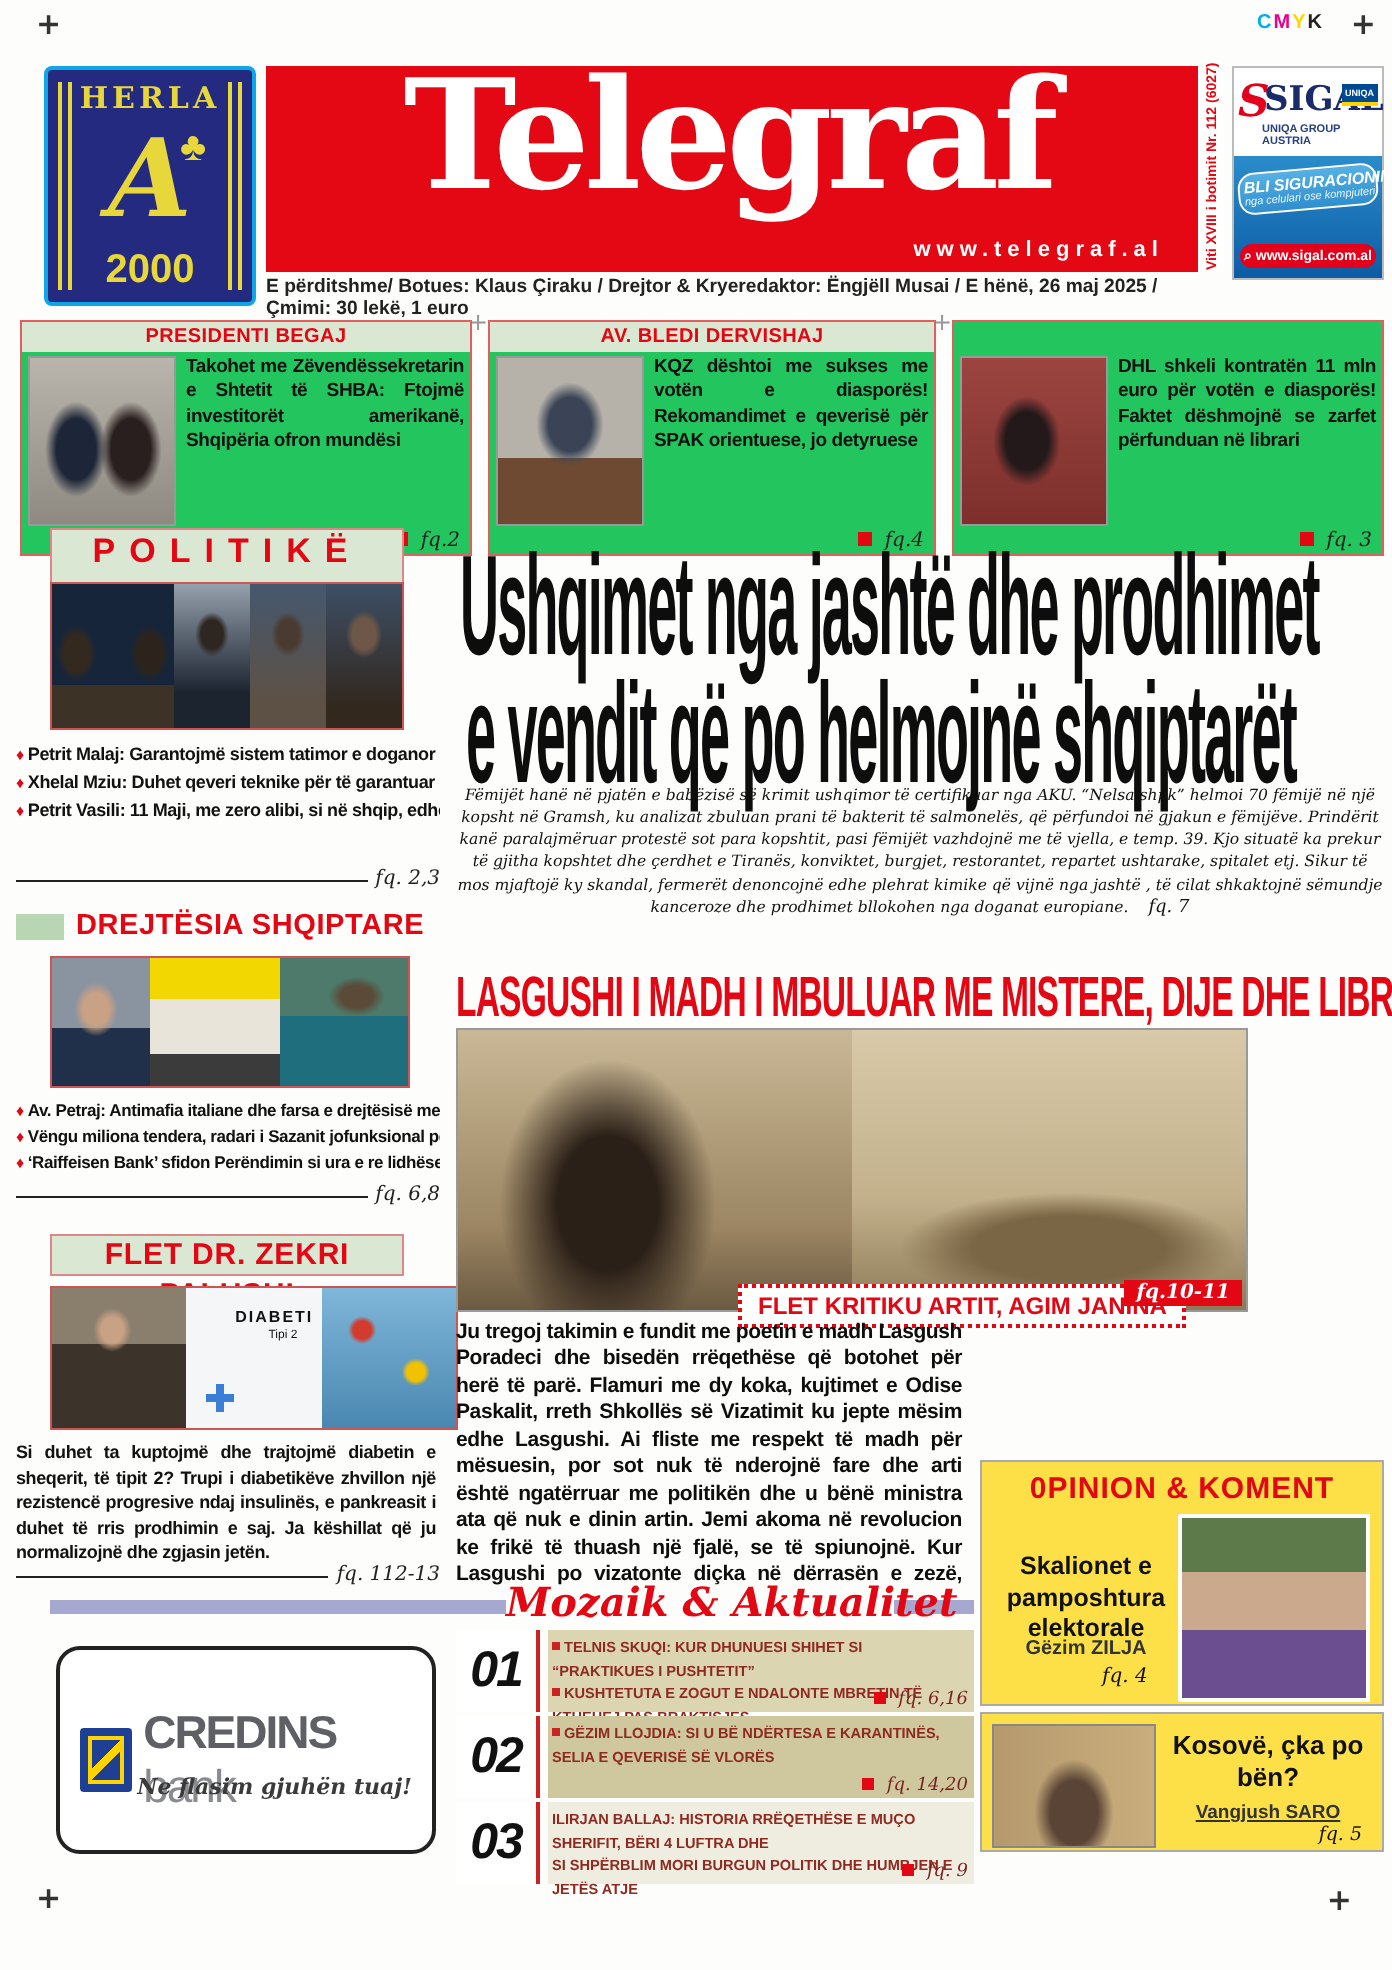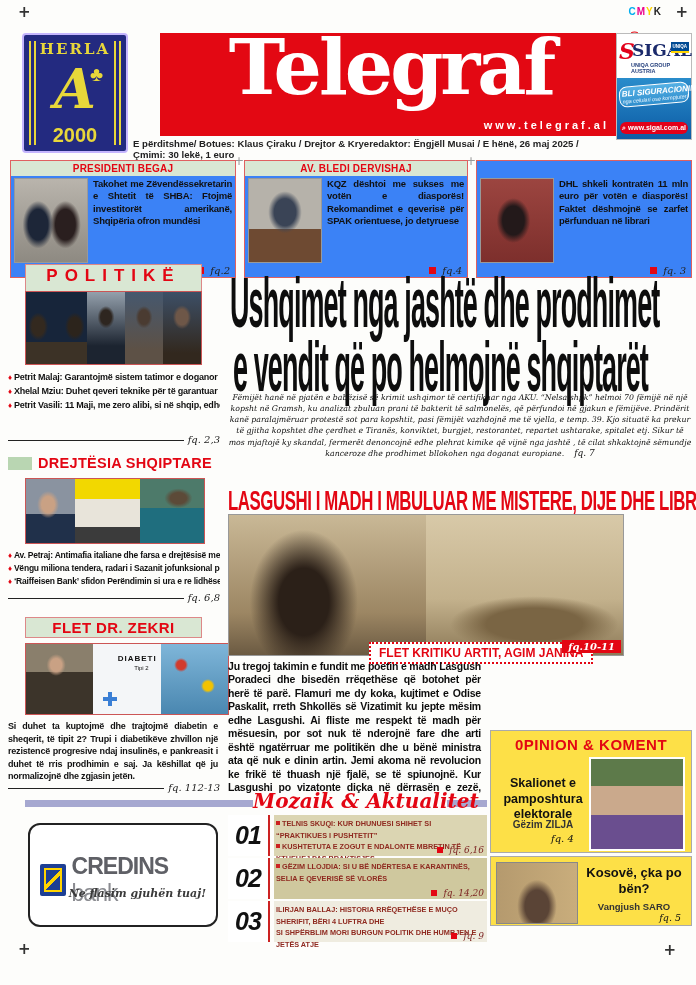--- a/index.html
+++ b/index.html
@@ -4,33 +4,33 @@
 <style>
   html,body{margin:0;padding:0;background:#e8e8e8;}
   #page{position:relative;width:696px;height:985px;background:#fdfdfb;overflow:hidden;
         font-family:"Liberation Sans",sans-serif;color:#111;}
   .abs{position:absolute;}
   .regmark{position:absolute;font:bold 15px "DejaVu Sans",sans-serif;color:#333;}
   .cmyk{position:absolute;font:bold 10px "Liberation Sans",sans-serif;letter-spacing:1px;}
   .cmyk .c{color:#00aeef}.cmyk .m{color:#ec008c}.cmyk .y{color:#ffd400}.cmyk .k{color:#222}
 
   
-  .herla{left:22px;top:33px;width:106px;height:120px;background:#232a80;border:2px solid #c4b5fd;
+  .herla{left:22px;top:33px;width:106px;height:120px;background:#232a80;border:2px solid #0ea5e9;
          border-radius:4px;box-sizing:border-box;}
   .herla .vline{position:absolute;top:6px;bottom:6px;width:2px;background:#e8d73a;}
   .herla-title{position:absolute;top:5px;width:100%;text-align:center;color:#e8d73a;
                font:bold 15px "DejaVu Serif",serif;letter-spacing:2px;}
   .herla-letter{position:absolute;top:22px;left:0;width:100%;text-align:center;color:#e8d73a;
                 font:bold italic 54px "DejaVu Serif",serif;}
   .herla-club{position:absolute;top:28px;left:66px;color:#e8d73a;font-size:20px;}
   .herla-year{position:absolute;bottom:4px;width:100%;text-align:center;color:#e8d73a;
               font:bold 20px "Liberation Sans",sans-serif;}
 
   
-  .masthead{left:133px;top:33px;width:479px;height:103px;background:#e30813;margin-left:27px;}
+  .masthead{left:133px;top:33px;width:479px;height:103px;background:#e30813;}
   .masthead-title{position:absolute;top:-10px;left:0;width:462px;text-align:center;color:#fff;
                   font:bold 76px "DejaVu Serif",serif;letter-spacing:-3px;}
   .masthead-web{position:absolute;right:30px;bottom:5px;color:#fff;
                 font:bold 11px "Liberation Sans",sans-serif;letter-spacing:3px;}
   .masthead-strip{position:absolute;right:0;top:0;width:13px;height:103px;background:#fff;}
   .masthead-vert{position:absolute;right:2px;top:2px;height:100px;color:#e30813;
                  font:bold 7px "Liberation Sans",sans-serif;writing-mode:vertical-rl;
                  transform:rotate(180deg);white-space:nowrap;}
   .byline{left:133px;top:138px;width:479px;font:bold 9.6px "Liberation Sans",sans-serif;color:#222;}
 
@@ -44,21 +44,21 @@
   .sigal-sub{position:absolute;left:14px;top:28px;color:#26417e;font:bold 5.5px "Liberation Sans",sans-serif;}
   .sigal-bottom{position:absolute;left:0;right:0;top:44px;bottom:0;background:linear-gradient(180deg,#2a8ccb,#0d5ca5);}
   .sigal-ribbon{position:absolute;left:2px;top:6px;right:2px;background:linear-gradient(180deg,#55b0e4,#2f8ecd);
                 border:1px solid #fff;border-radius:8px;transform:rotate(-5deg);padding:2px 2px;text-align:center;}
   .sigal-ribbon .l1{color:#fff;font:bold italic 8px "Liberation Sans",sans-serif;white-space:nowrap;}
   .sigal-ribbon .l2{color:#eaf6ff;font:italic 5.5px "Liberation Sans",sans-serif;white-space:nowrap;}
   .sigal-pill{position:absolute;left:3px;right:3px;bottom:5px;background:#e2001a;border-radius:8px;
               color:#fff;font:bold 7px "Liberation Sans",sans-serif;text-align:center;padding:2px 0;white-space:nowrap;}
 
   
-  .card{position:absolute;top:160px;height:118px;border:1px solid #e06060;background:#3b82f6;box-sizing:border-box;}
+  .card{position:absolute;top:160px;height:118px;border:1px solid #e06060;background:#22c55e;box-sizing:border-box;}
   .card-kicker{height:15px;background:#d9e7d3;color:#e30613;font:bold 10px "Liberation Sans",sans-serif;
                text-align:center;line-height:15px;letter-spacing:0.2px;}
   .card-body{position:absolute;left:3px;right:3px;top:17px;bottom:14px;display:flex;gap:5px;}
   .card-photo{width:72px;flex:0 0 72px;border:1px solid #999;}
   .card-text{flex:1;font:bold 9.5px "Liberation Sans",sans-serif;letter-spacing:-0.2px;
              line-height:1.3;text-align:justify;}
   .card-ref{position:absolute;right:5px;bottom:1px;font:italic 10px "DejaVu Serif",serif;color:#222;}
   .sq{display:inline-block;width:7px;height:7px;background:#e30613;margin-right:6px;}
 
   
@@ -142,21 +142,21 @@
   .opinion-ref{position:absolute;left:60px;top:102px;font:italic 10px "DejaVu Serif",serif;}
   .opinion-photo{position:absolute;right:6px;top:26px;width:92px;height:90px;border:2px solid #fff;
       background:linear-gradient(180deg,#5d7a4a 0 30%,#caa98c 30% 62%,#6a4e8f 62%);}
   .kosove{top:856px;height:70px;}
   .kosove-photo{position:absolute;left:5px;top:5px;width:80px;height:60px;border:1px solid #888;
       background:radial-gradient(34px 44px at 50% 70%,#5a4436 0 40%,transparent 65%),
                  linear-gradient(90deg,#b59a6e,#cdb astronomi 0),linear-gradient(90deg,#b59a6e,#c9ad7c);}
   .kosove-headline{position:absolute;left:92px;top:8px;width:102px;text-align:center;
                    font:bold 13px "Liberation Sans",sans-serif;line-height:1.2;color:#111;}
   .kosove-author{position:absolute;left:92px;top:44px;width:102px;text-align:center;
-                 font:bold 9.5px "Liberation Sans",sans-serif;color:#333;}
+                 font:bold 9.5px "Liberation Sans",sans-serif;color:#333;text-decoration:underline;}
   .kosove-ref{position:absolute;right:10px;top:55px;font:italic 9.5px "DejaVu Serif",serif;}
 
   
   .mozaik-title{position:absolute;left:253px;top:789px;width:192px;text-align:center;color:#e30613;
                 font:italic bold 20px "DejaVu Serif",serif;white-space:nowrap;}
   .mozaik-rows{position:absolute;left:228px;top:815px;width:259px;}
   .mozrow{display:flex;margin-bottom:2px;height:41px;}
   .mozrow .num{flex:0 0 40px;font:italic 900 25px "Liberation Sans",sans-serif;color:#111;
                text-align:center;line-height:41px;letter-spacing:-1px;background:#fff;}
   .mozrow .vln{flex:0 0 2px;background:#cc2222;margin-right:4px;}

